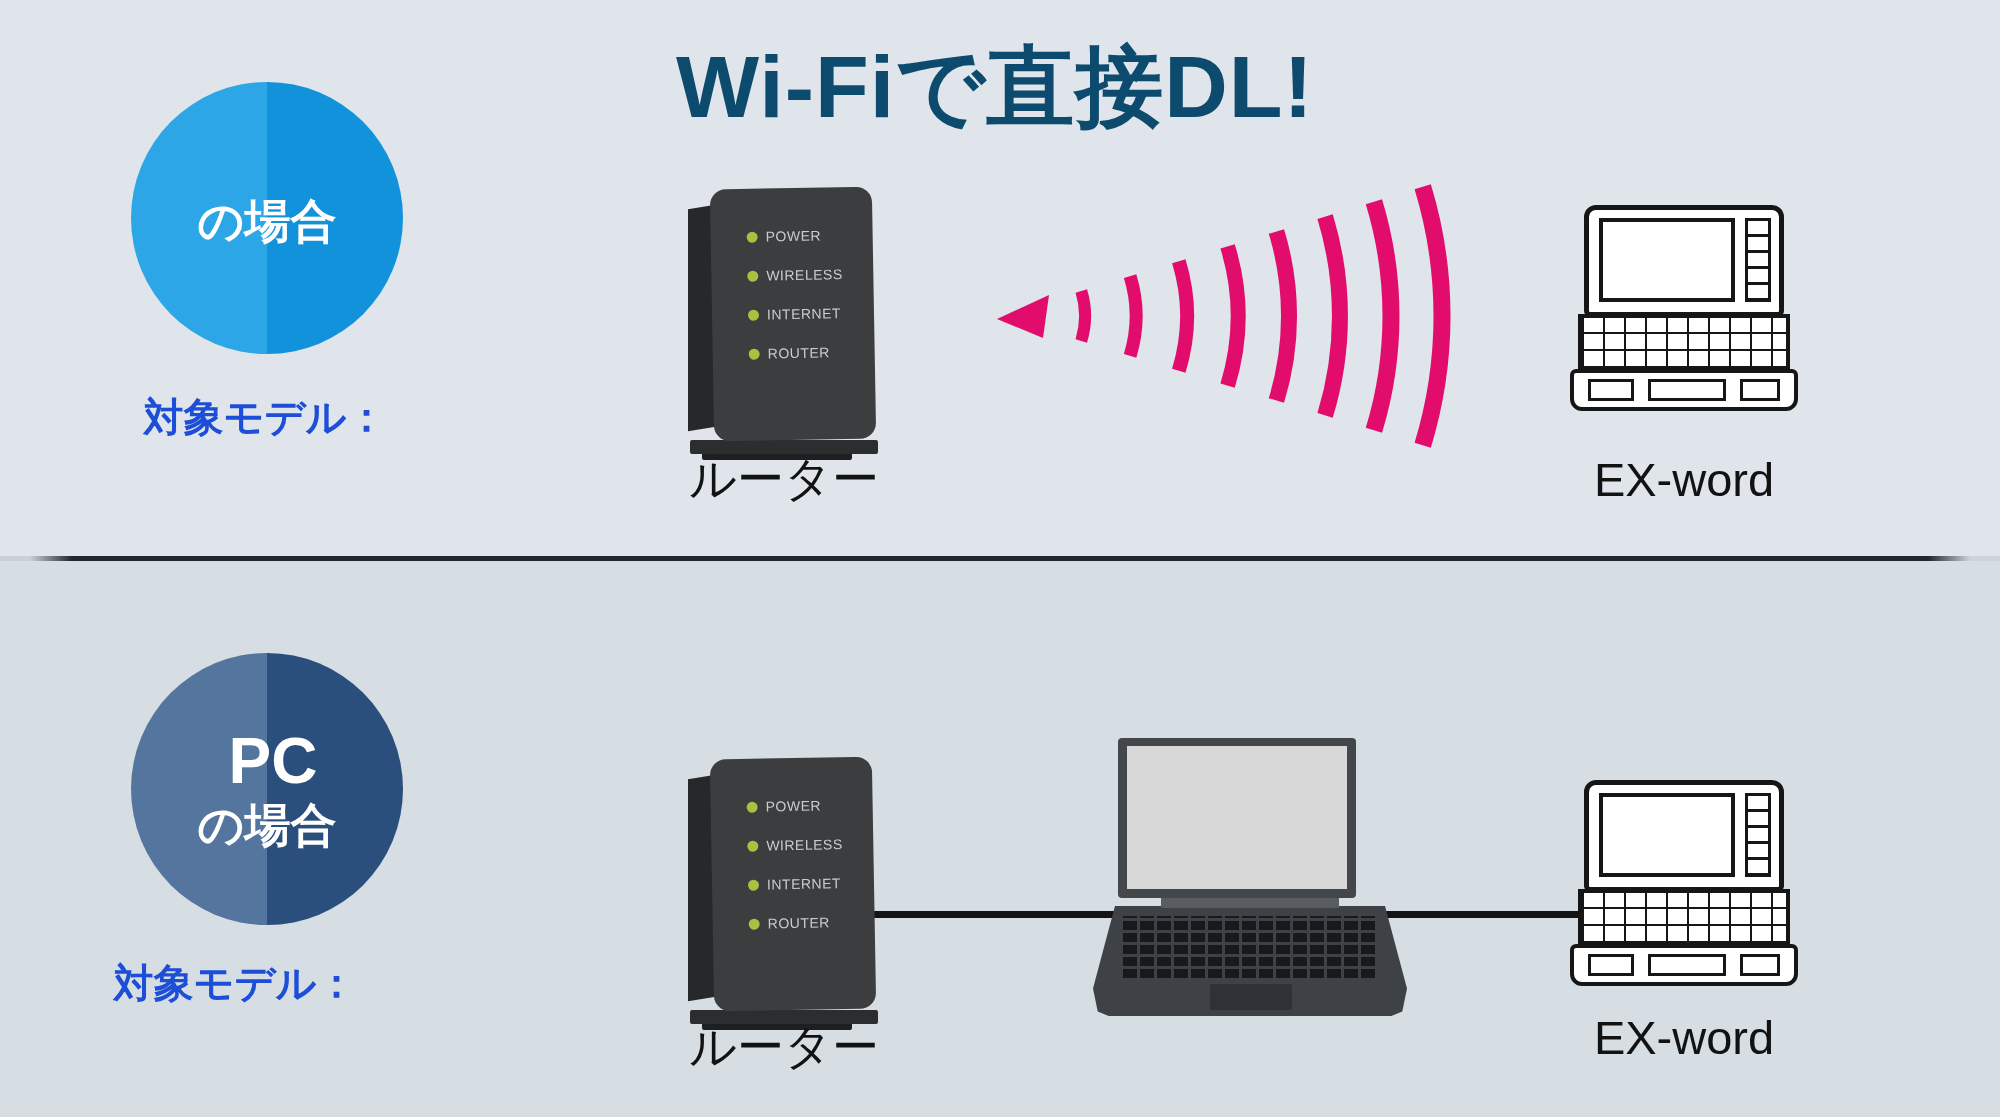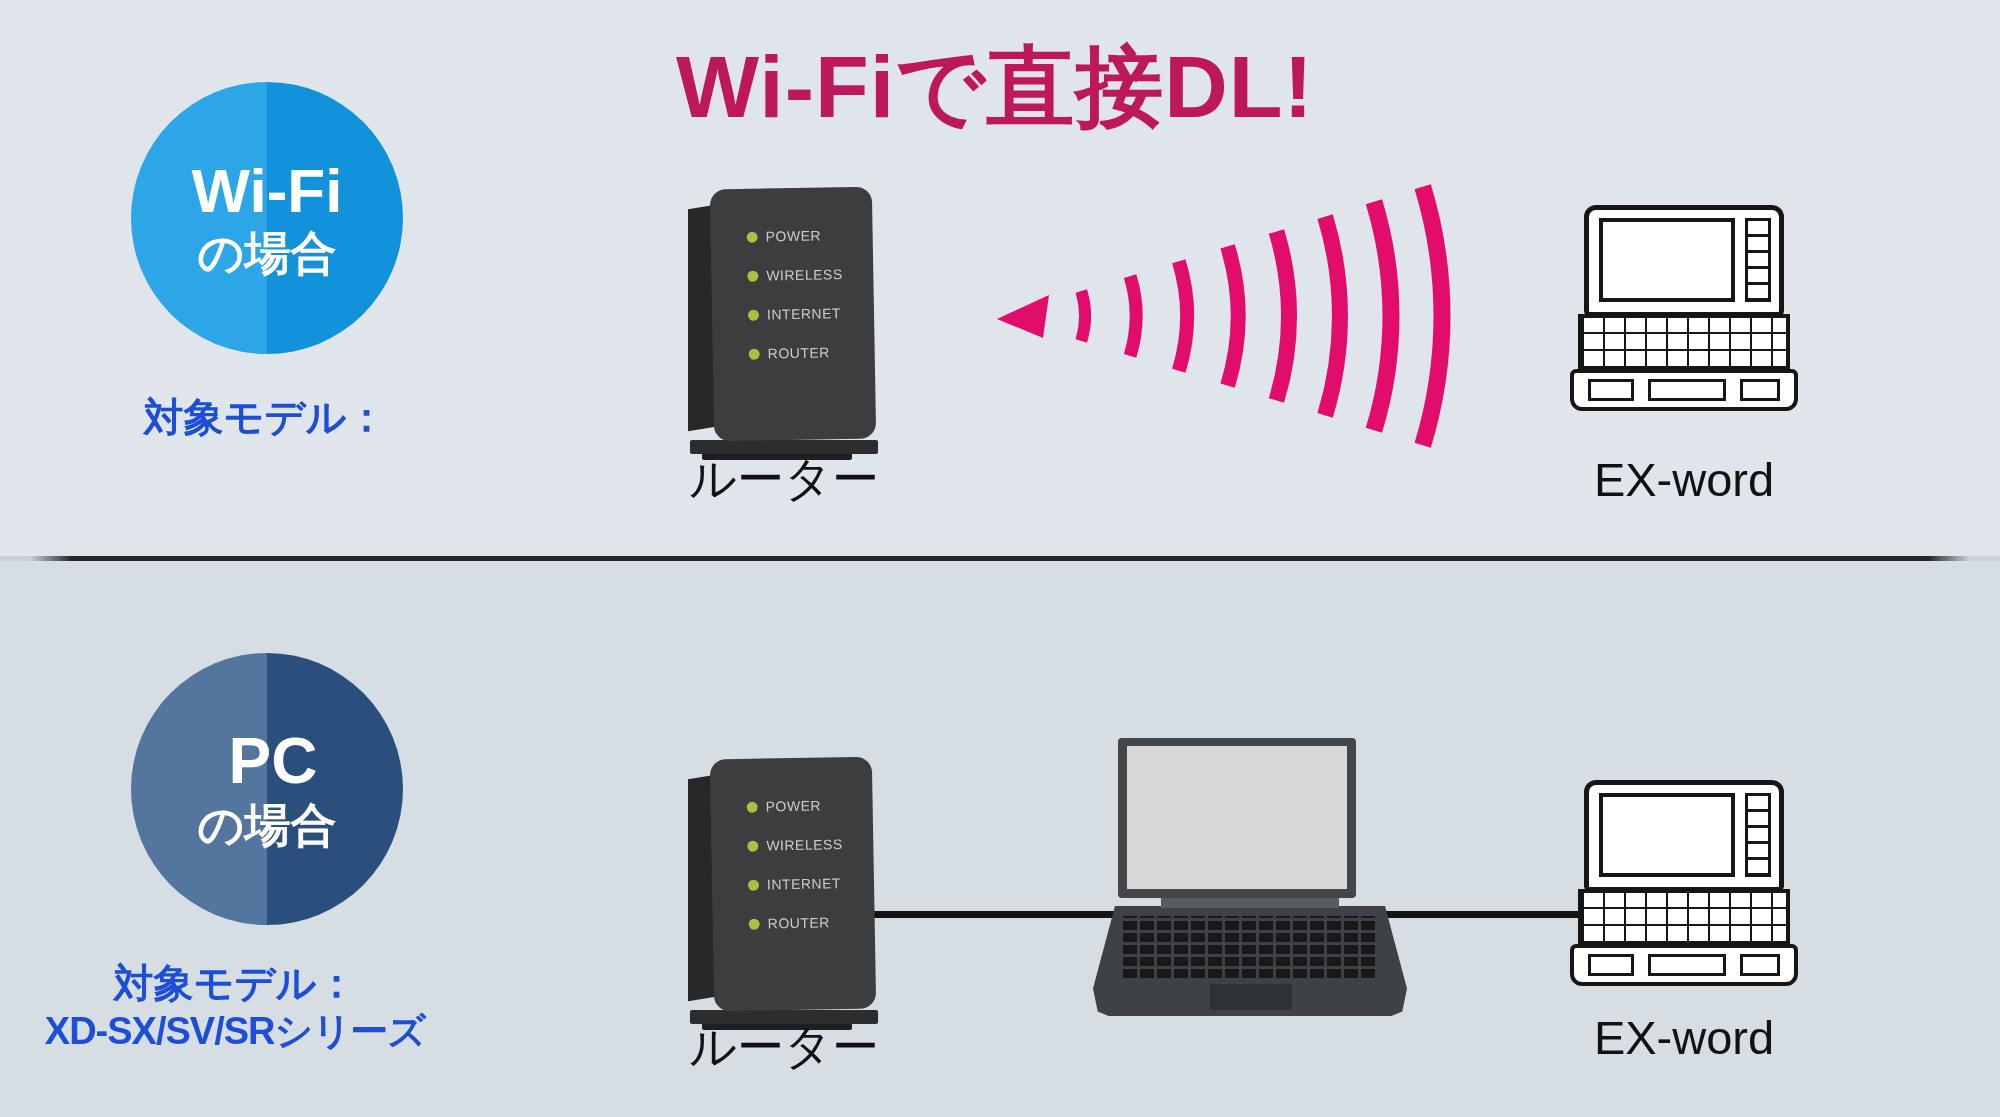--- a/index.html
+++ b/index.html
@@ -84,27 +84,26 @@
   
   .conn{position:absolute;left:866px;top:911px;width:724px;height:7px;background:#141414;z-index:1;}
 </style>
 </head>
 <body>
 
 <div class="canvas">
 
   <section class="panel top" style="background: rgb(223, 229, 234);">
 
-    <h1 class="sec-title" style="color: #be185d;">Wi-Fiで直接DL!</h1>
+    <h1 class="sec-title" style="color: #0c4a6e;">Wi-Fiで直接DL!</h1>
 
     <div class="badge wifi-badge">
       <div class="badge-half left" style="background-color: rgb(44, 166, 230);"></div>
       <div class="badge-half right" style="background-color: rgb(19, 146, 220);"></div>
       <div class="badge-text">
-        <div class="badge-line1">Wi-Fi</div>
         <div class="badge-line2">の場合</div>
       </div>
     </div>
 
     <div class="model">
       <div class="model-label">対象モデル：</div>
     </div>
 
     <div class="router" style="left:688px;top:182px;">
       <div class="router-base2"></div>
@@ -169,21 +168,20 @@
       <div class="badge-half left" style="background-color: rgb(84, 117, 157);"></div>
       <div class="badge-half right" style="background-color: rgb(42, 79, 125);"></div>
       <div class="badge-text">
         <div class="badge-line1">PC</div>
         <div class="badge-line2">の場合</div>
       </div>
     </div>
 
     <div class="model">
       <div class="model-label">対象モデル：</div>
-      <div class="model-value">XD-SX/SV/SRシリーズ</div>
     </div>
 
     <div class="conn" style="top:353px;"></div>
 
     <div class="router" style="left:688px;top:194px;">
       <div class="router-base2"></div>
       <div class="router-base"></div>
       <div class="router-side"></div>
       <div class="router-front">
         <div class="router-leds">

